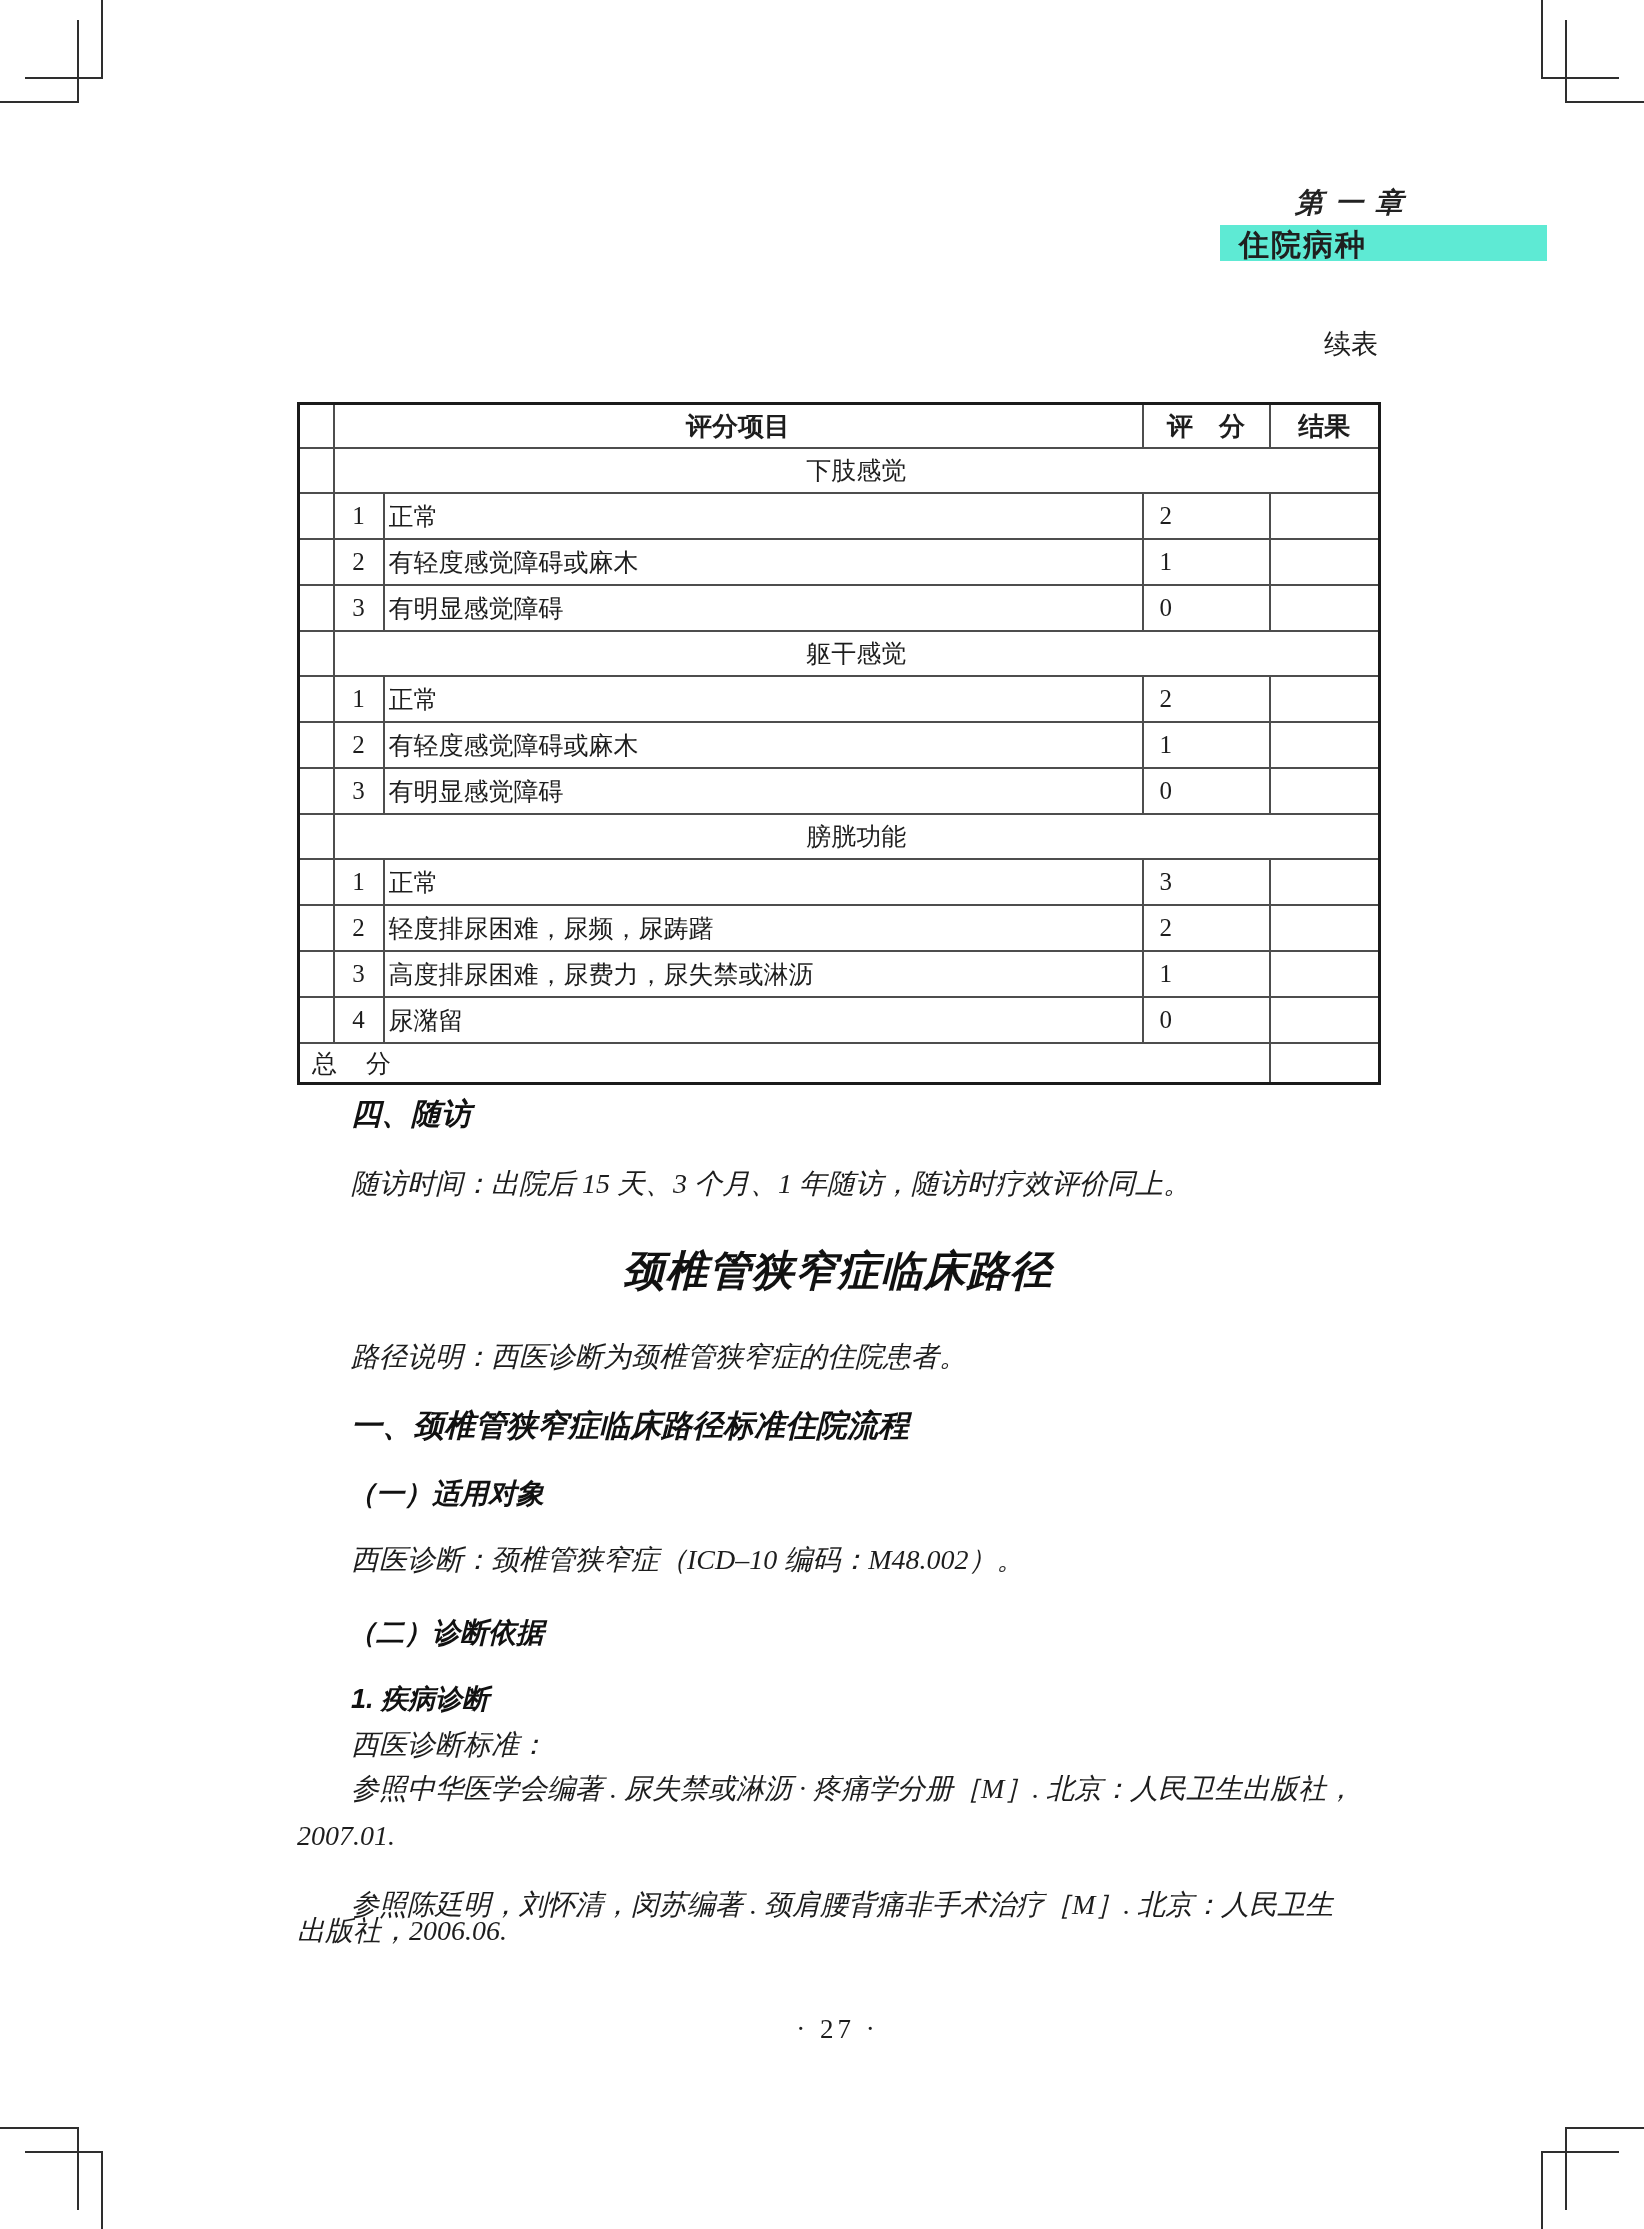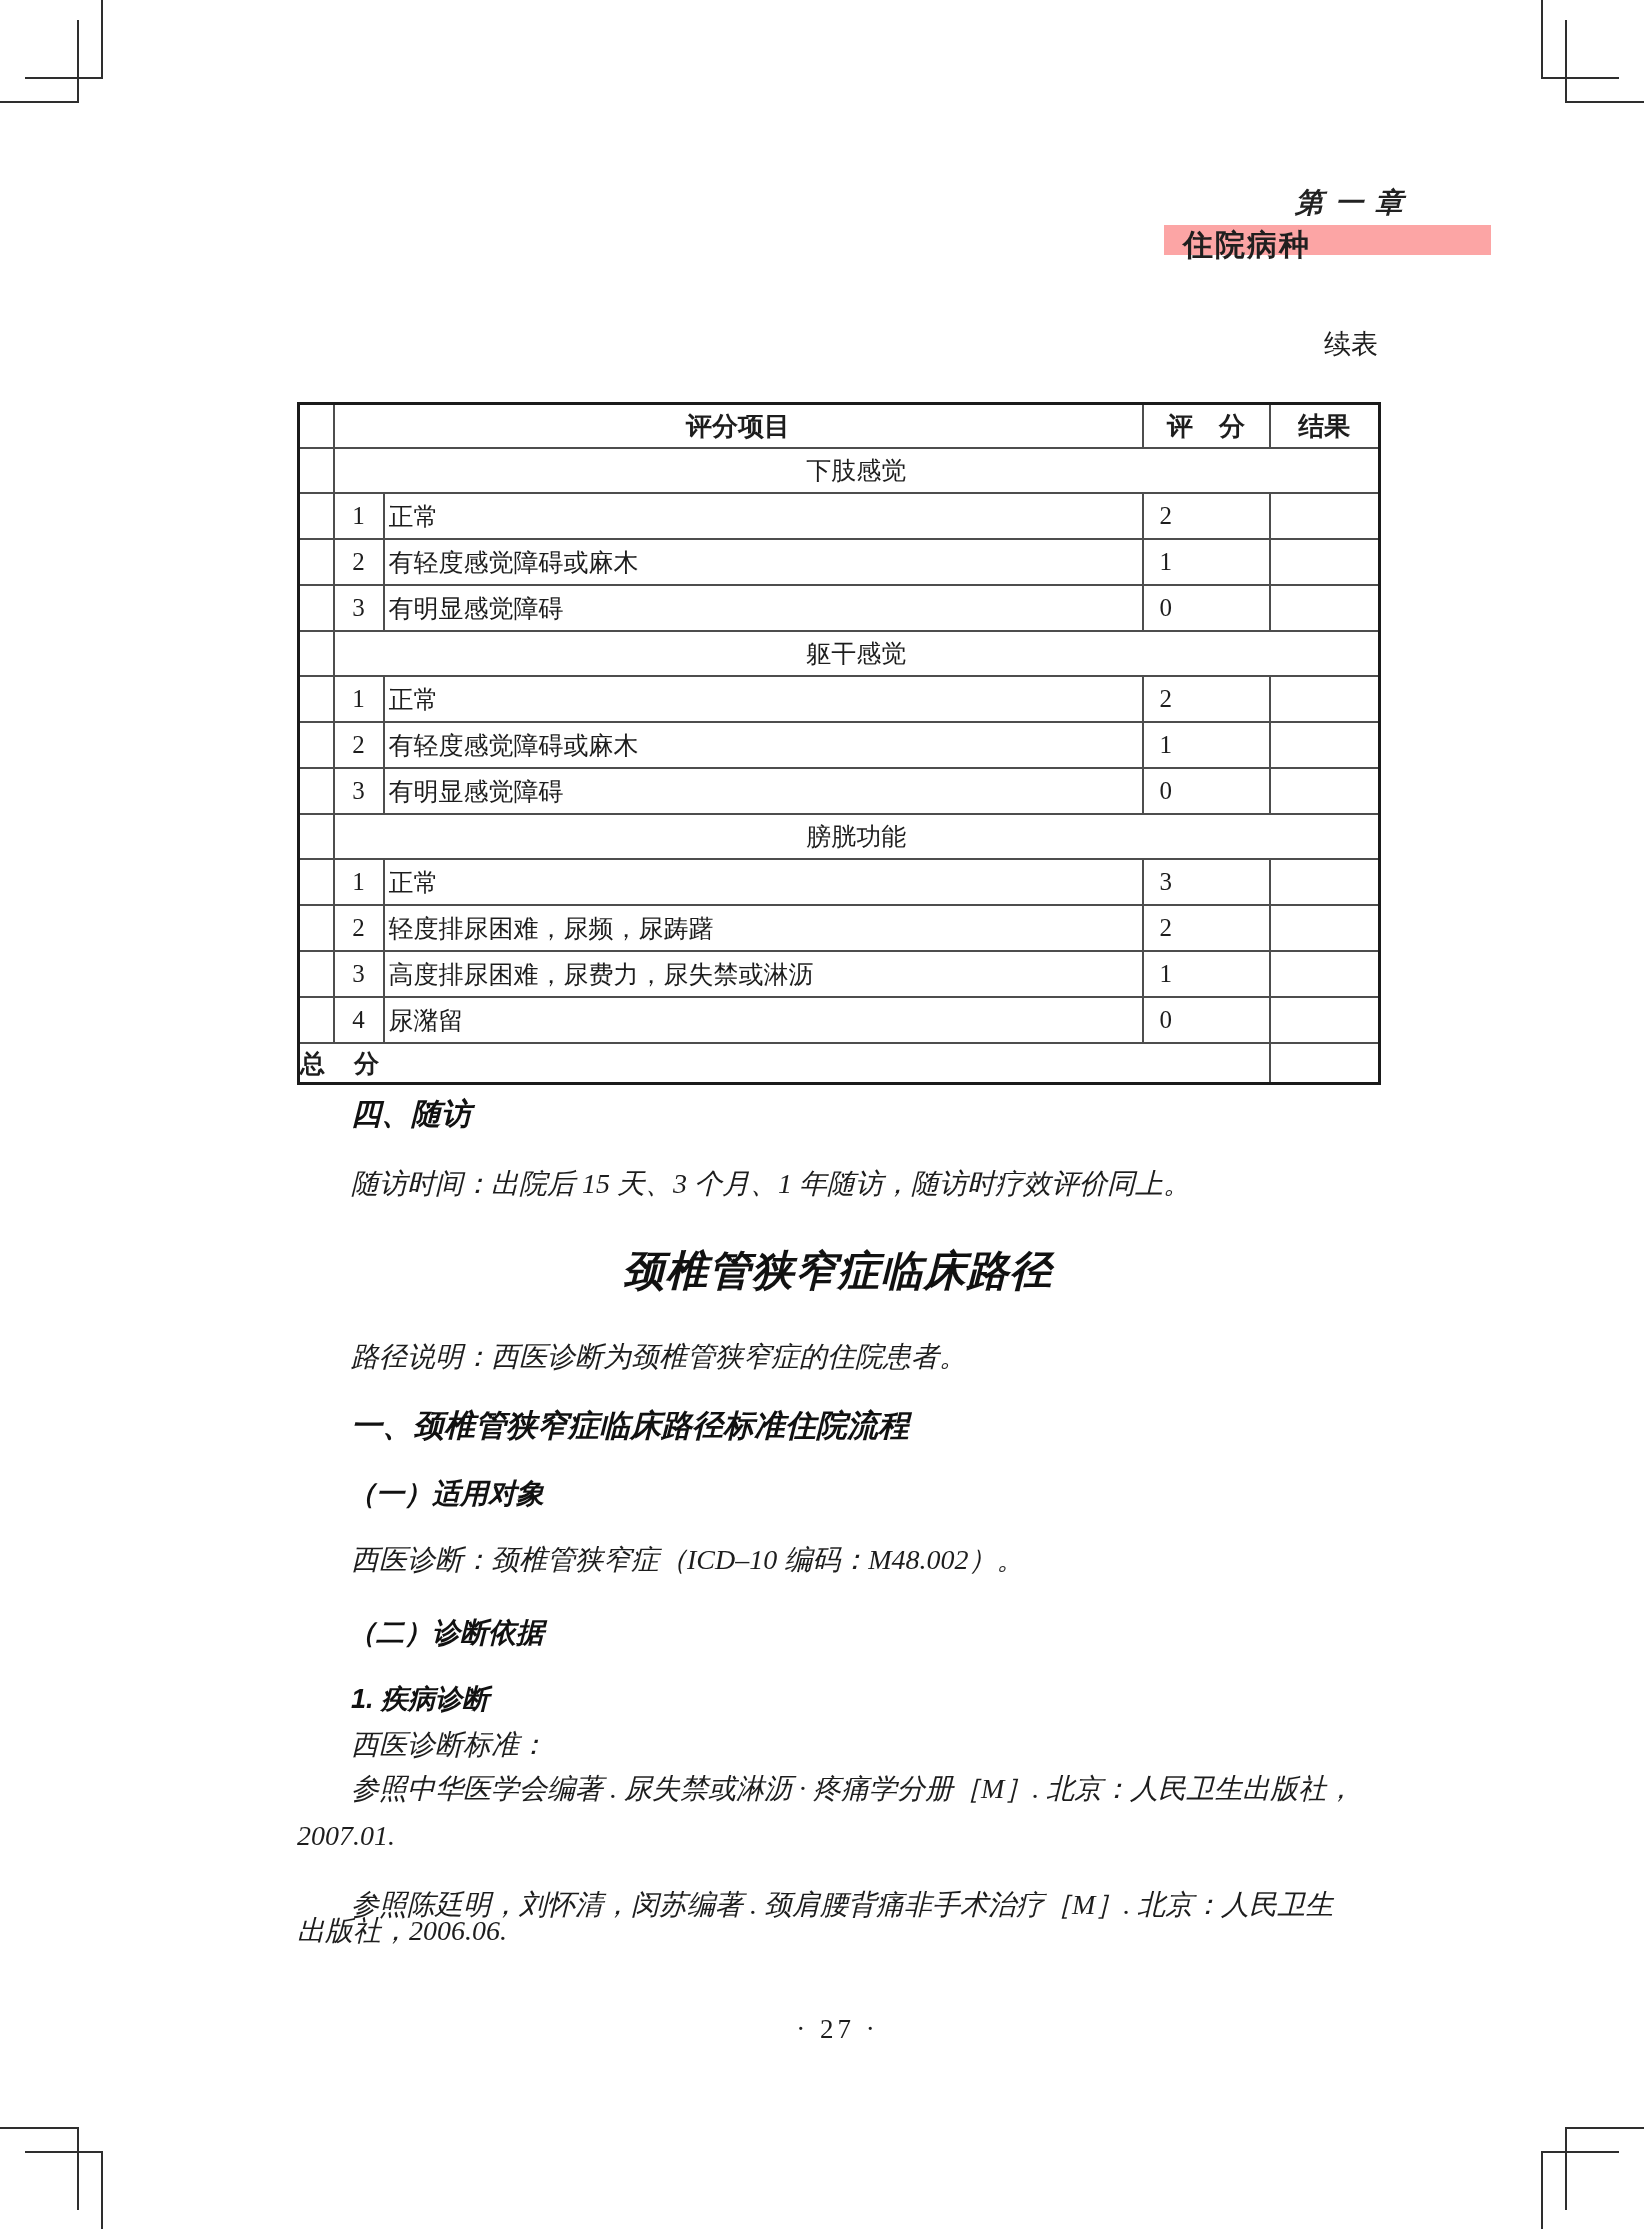--- a/index.html
+++ b/index.html
@@ -21,22 +21,22 @@
   .br-a{right:25px;bottom:0;width:76px;height:77px;border-left:2px solid #2e2e2e;border-top:2px solid #2e2e2e;}
   .br-b{right:0;bottom:20px;width:77px;height:81px;border-left:2px solid #2e2e2e;border-top:2px solid #2e2e2e;}
 
   
   .chapter-label{
     position:absolute;left:1295px;top:184px;width:297px;
     font-family:"DejaVu Serif","Liberation Serif",serif;
     font-style:italic;font-weight:bold;font-size:28px;letter-spacing:12px;color:#222;
   }
   .chapter-bar{
-    position:absolute;left:1164px;top:225px;width:327px;height:30px;
-    background:#fca5a5;
+    position:absolute;left:1220px;top:225px;width:327px;height:36px;
+    background:#5eead4;
   }
   .chapter-bar span{
     display:block;padding-left:19px;line-height:39px;
     font-family:"Liberation Sans","DejaVu Sans",sans-serif;
     font-weight:bold;font-size:30px;letter-spacing:2px;color:#1f1f1f;
   }
 
   
   .continued{
     position:absolute;left:1180px;top:326px;width:198px;text-align:right;
@@ -58,21 +58,21 @@
     height:42px;
     font-family:"Liberation Sans","DejaVu Sans",sans-serif;
     font-weight:bold;font-size:26px;
   }
   .score-table tr.section td{height:43px;}
   .score-table tr.item td{height:44px;}
   .score-table tr.total td{height:38px;}
   .score-table .center{text-align:center;}
   .score-table .label{padding-left:4px;}
   .score-table .score{padding-left:16px;}
-  .score-table .total-label{letter-spacing:2px;font-weight:bold;}
+  .score-table .total-label{padding-left:12px;letter-spacing:2px;}
 
   
   .line{position:absolute;white-space:nowrap;font-size:28px;line-height:1.15;color:#1d1d1d;font-style:italic;}
   .h-sans{
     font-family:"Liberation Sans","DejaVu Sans",sans-serif;
     font-weight:bold;color:#111;
   }
   .followup-heading{left:351px;top:1097px;font-size:30px;}
   .followup-text{left:351px;top:1168px;}
   .main-title{

